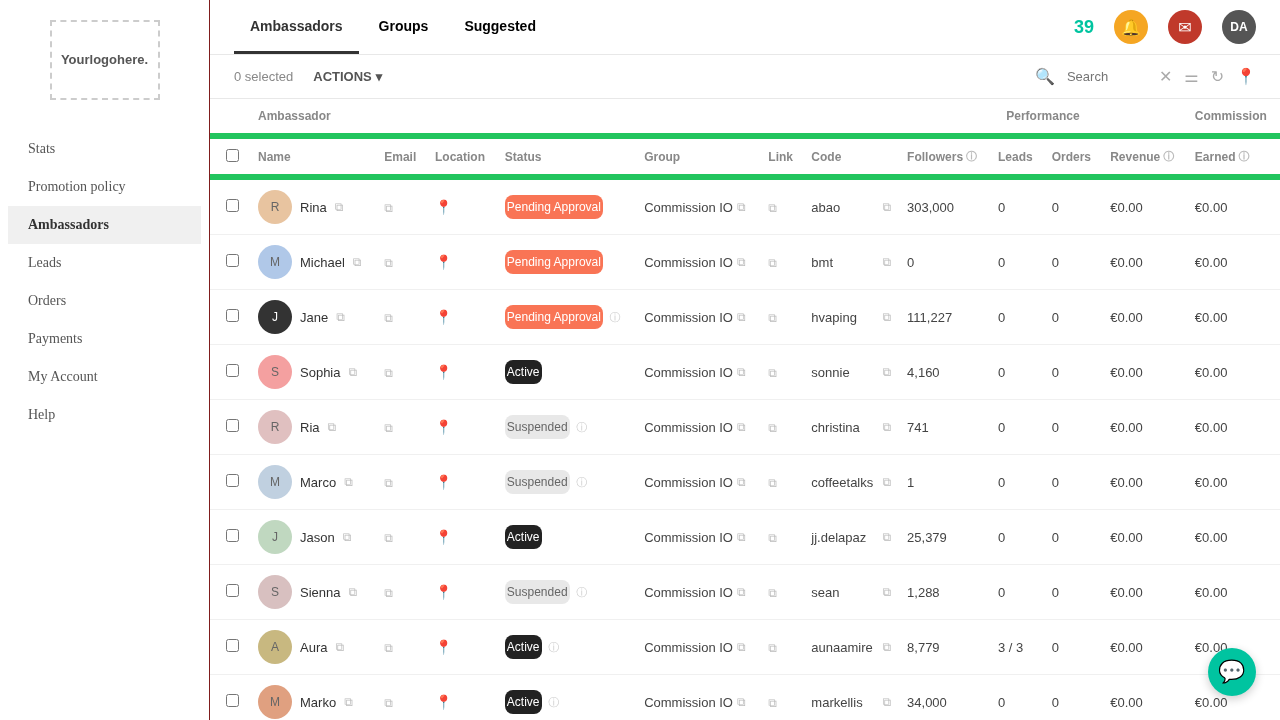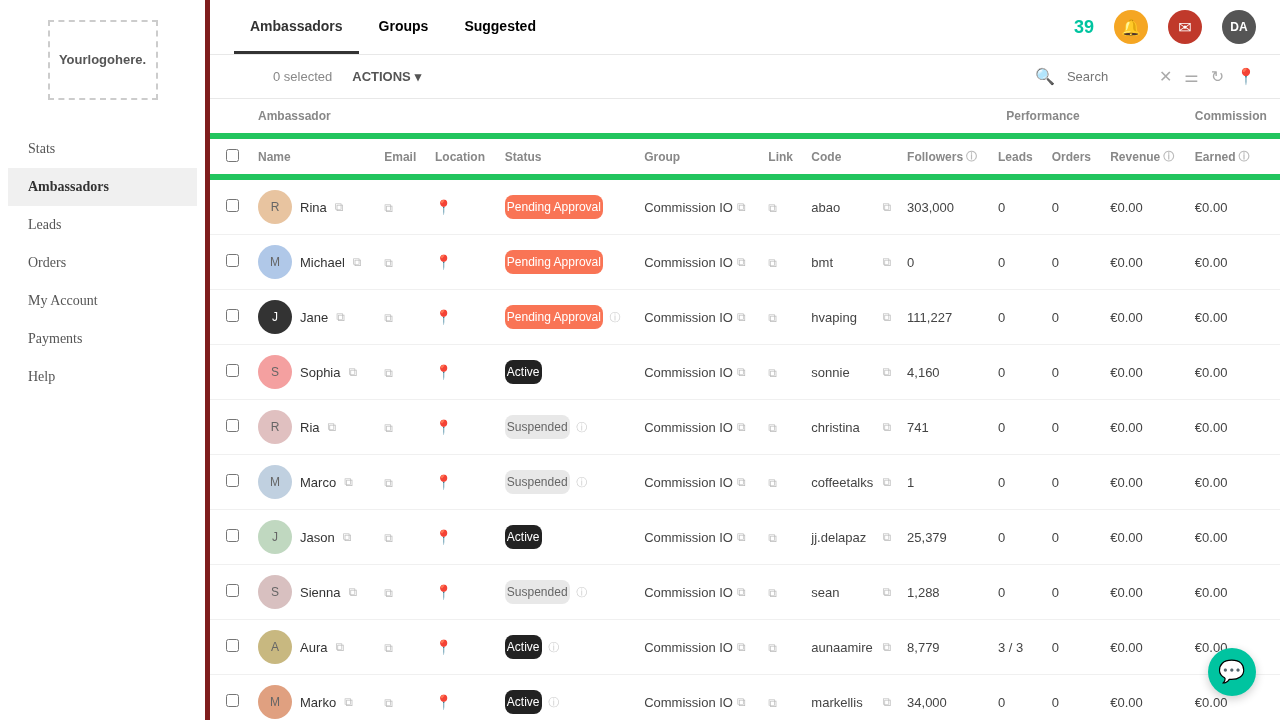--- a/index.html
+++ b/index.html
@@ -3,21 +3,21 @@
   <meta charset="utf-8">
   <style>
     * { box-sizing: border-box; margin: 0; padding: 0; }
     body { font-family: -apple-system, BlinkMacSystemFont, 'Segoe UI', sans-serif; background: #f5f5f5; display: flex; height: 720px; overflow: hidden; font-size: 14px; }
 
     
     .sidebar {
       width: 210px;
       min-width: 210px;
       background: #fff;
-      border-right: 5px solid #7f1d1d;
+      border-right: 1px solid #7f1d1d;
       display: flex;
       flex-direction: column;
       height: 720px;
     }
     .logo-area {
       padding: 20px;
       display: flex;
       align-items: center;
       justify-content: center;
       height: 120px;
@@ -84,21 +84,21 @@
 
     
     .toolbar {
       background: #fff;
       border-bottom: 1px solid #e8e8e8;
       display: flex;
       align-items: center;
       padding: 10px 24px;
       gap: 12px;
     }
-    .selected-count { font-size: 13px; color: #888; margin-left: 39px; }
+    .selected-count { font-size: 13px; color: #888; }
     .actions-btn {
       display: flex; align-items: center; gap: 4px;
       font-size: 13px; font-weight: 600; color: #555;
       background: none; border: none; cursor: pointer;
       padding: 4px 8px;
     }
     .toolbar-spacer { flex: 1; }
     .toolbar-icons { display: flex; align-items: center; gap: 12px; }
     .toolbar-icon { color: #aaa; cursor: pointer; font-size: 16px; }
 
@@ -175,25 +175,26 @@
     <div class="logo-box">
       <span>Your</span>
         <br>
       <span>logo</span>
         <br>
       <span>here.</span>
     </div>
   </div>
   <nav class="sidebar-nav">
     <div class="sidebar-item">Stats</div>
+    <div class="sidebar-item">Promotion policy</div>
     <div class="sidebar-item active">Ambassadors</div>
     <div class="sidebar-item">Leads</div>
     <div class="sidebar-item">Orders</div>
+    <div class="sidebar-item">Payments</div>
     <div class="sidebar-item">My Account</div>
-    <div class="sidebar-item">Payments</div>
     <div class="sidebar-item">Help</div>
   </nav>
 </div>
 
 <div class="main">
 
   <div class="top-header">
     <div class="tabs">
       <div class="tab active">Ambassadors</div>
       <div class="tab">Groups</div>

